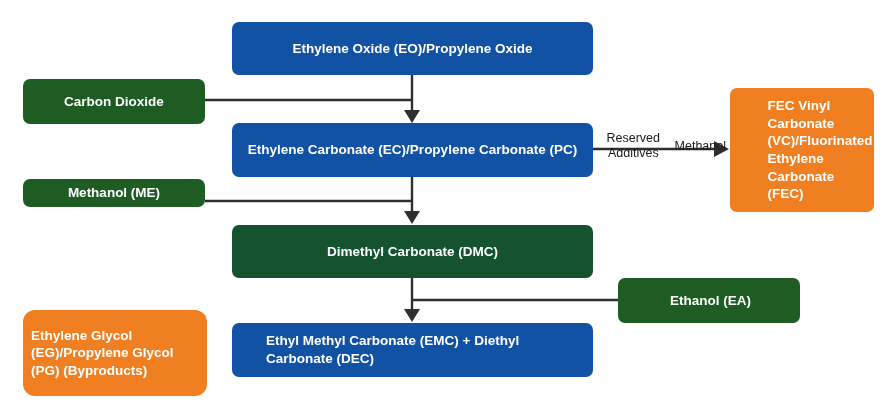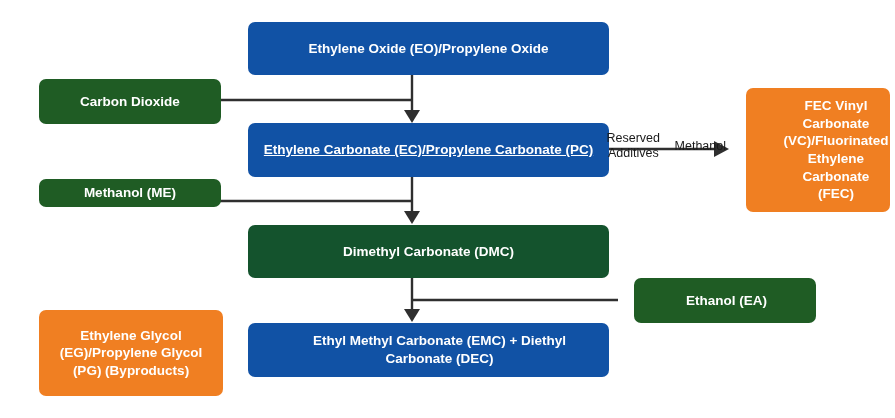--- a/index.html
+++ b/index.html
@@ -21,38 +21,36 @@
     pointer-events: none;
   }
   .edge-line { stroke: #2f2f2f; stroke-width: 2.4; fill: none; }
   .edge-head { fill: #2f2f2f; stroke: none; }
 
   .node {
     position: absolute;
     display: flex;
     align-items: center;
     justify-content: center;
-    text-align: center;
     border-radius: 7px;
     color: #ffffff;
     font-weight: bold;
     font-size: 13.5px;
     line-height: 1.3;
     padding: 6px 12px;
-    margin-left: 16px;
   }
 
   .node-eo   { left: 232px; top: 22px;  width: 361px; height: 53px; }
   .node-co2  { left: 23px;  top: 79px;  width: 182px; height: 45px; }
-  .node-ecpc { left: 232px; top: 123px; width: 361px; height: 54px; text-decoration: underline; }
+  .node-ecpc { left: 232px; top: 123px; width: 361px; height: 54px; }
   .node-fec  { left: 730px; top: 88px;  width: 144px; height: 124px; padding: 6px 8px; }
   .node-me   { left: 23px;  top: 179px; width: 182px; height: 28px; }
   .node-dmc  { left: 232px; top: 225px; width: 361px; height: 53px; }
   .node-ea   { left: 618px; top: 278px; width: 182px; height: 45px; padding-left: 15px; }
-  .node-egpg { left: 23px;  top: 310px; width: 184px; height: 86px; padding: 6px 8px; }
+  .node-egpg { left: 23px;  top: 310px; width: 184px; height: 86px; padding: 6px 8px; border-radius: 12px; }
   .node-emc  { left: 232px; top: 323px; width: 361px; height: 54px; padding-left: 34px; }
 
   .edge-label {
     position: absolute;
     left: 592px;
     top: 131px;
     width: 134px;
     display: flex;
     align-items: center;
     row-gap: 6px;

